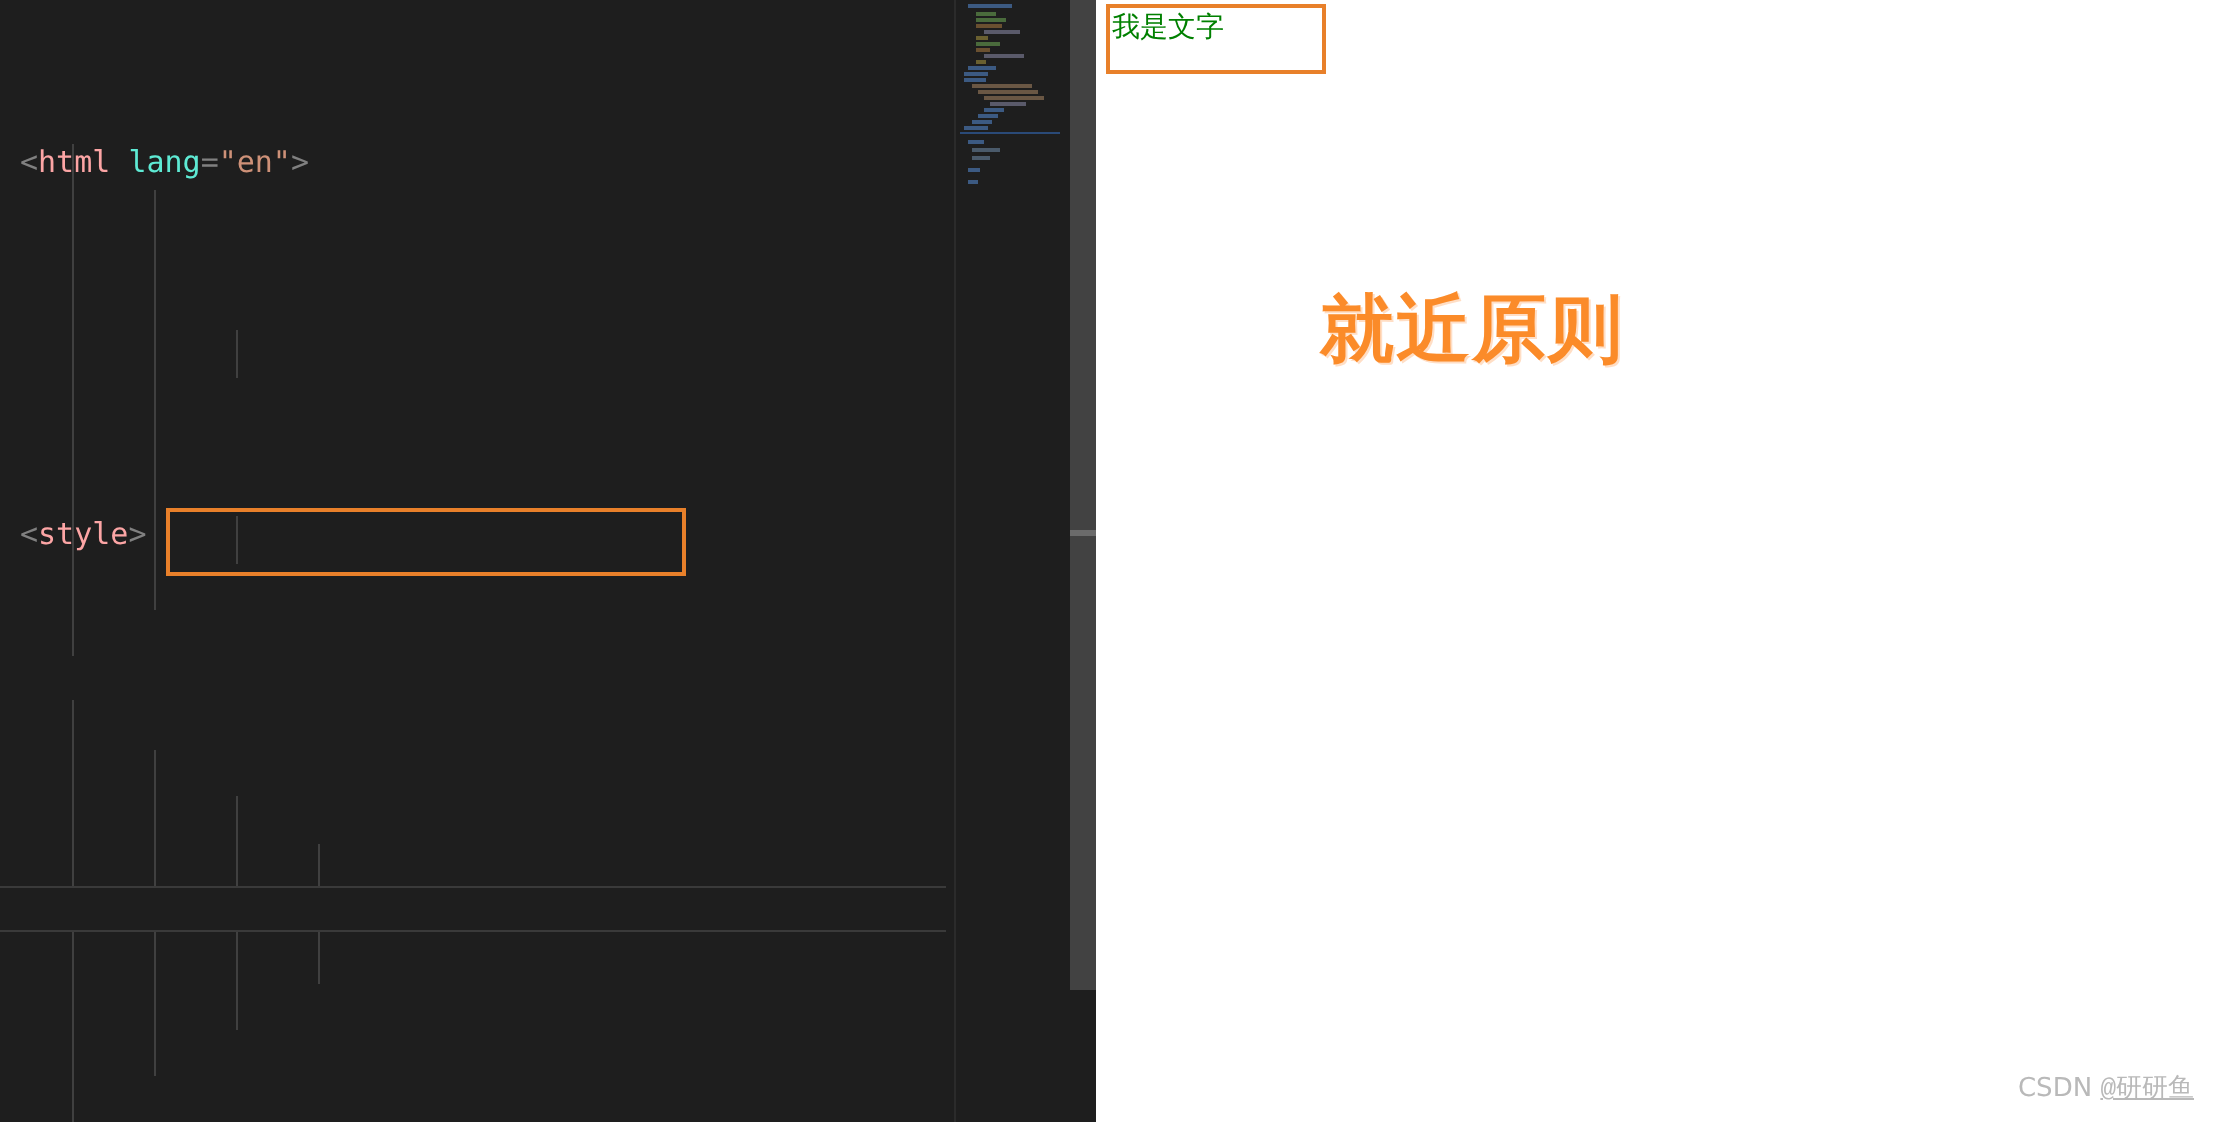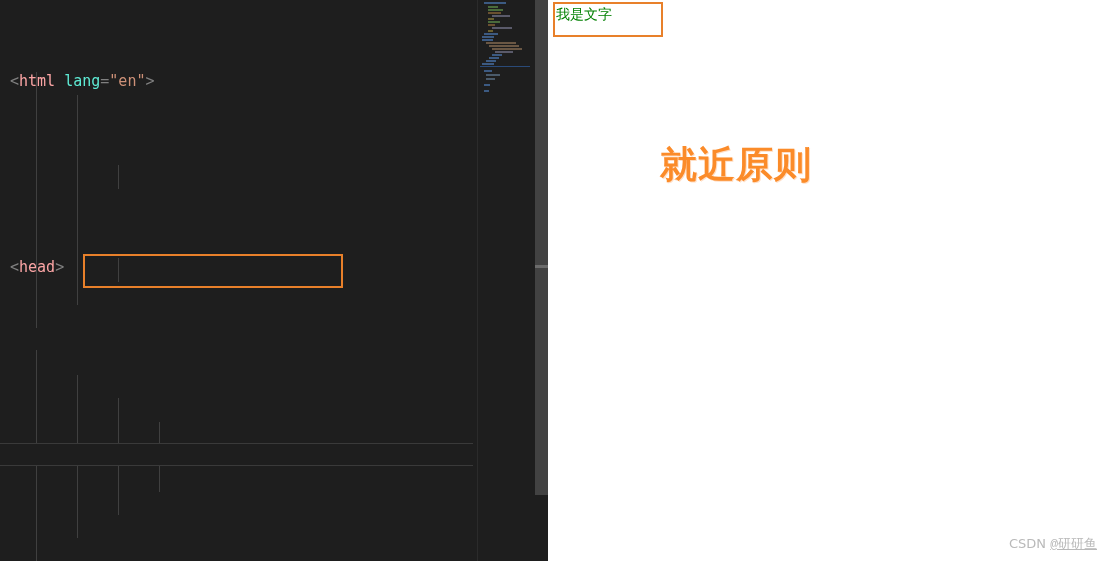--- a/index.html
+++ b/index.html
@@ -127,21 +127,21 @@
     </div>
 
     <div id="curline" style="top: 442.7px;"></div>
 
     <div id="code">
 
       <div class="ln"><span class="punc">&lt;</span><span class="tag">html</span> <span class="attr">lang</span><span class="punc">=</span><span class="str">"en"</span><span class="punc">&gt;</span></div>
 
       <div class="ln"> </div>
 
-      <div class="ln"><span class="punc">&lt;</span><span class="tag">head</span><span class="punc">&gt;</span></div>
+      <div class="ln"><span class="punc">&lt;</span><span class="tag">style</span><span class="punc">&gt;</span></div>
 
 
 
 
       
 
       
 
       
 

